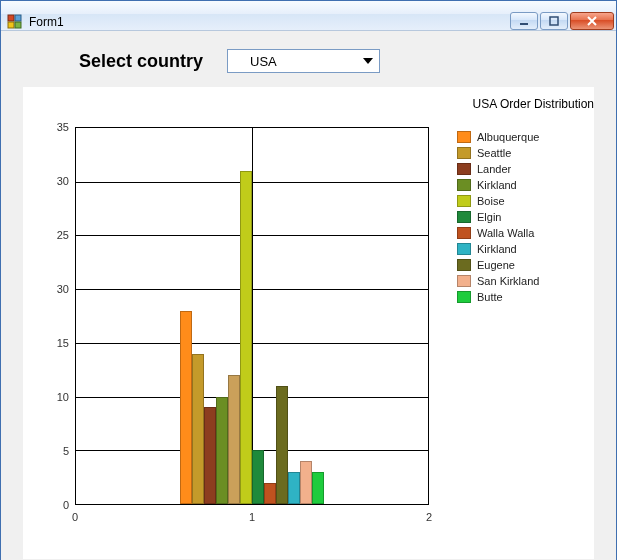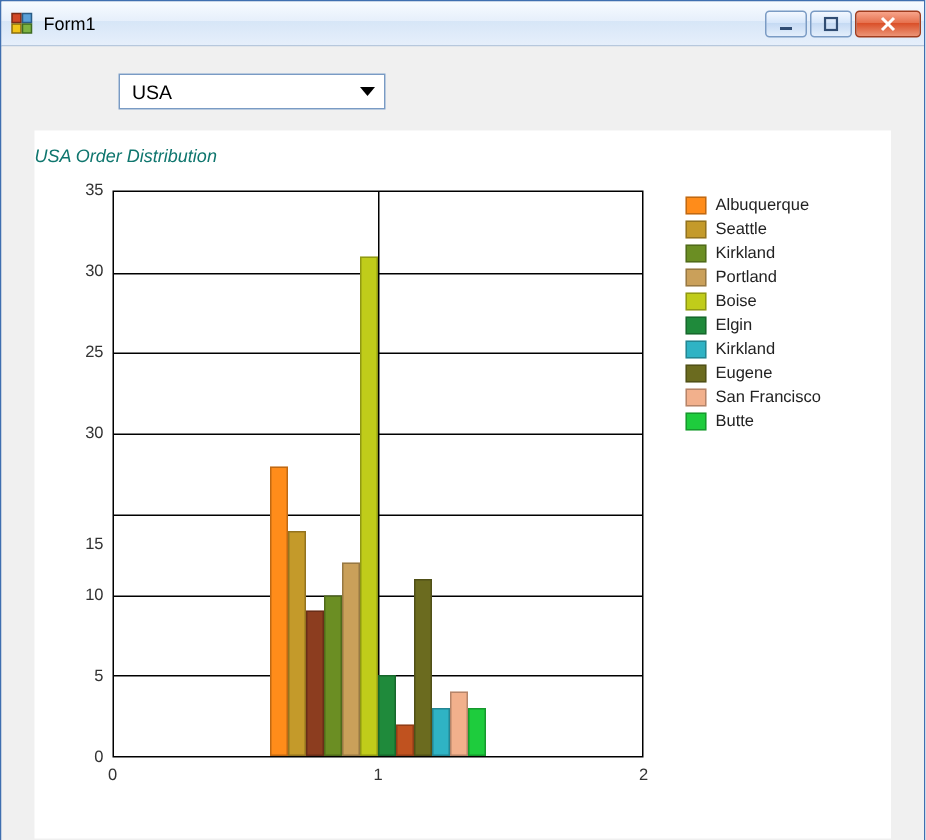--- a/index.html
+++ b/index.html
@@ -5,21 +5,21 @@
   * { box-sizing: border-box; }
   html, body { margin:0; padding:0; }
   body { font-family: "Segoe UI", Tahoma, sans-serif; font-size:12px; background:#fff; width:617px; }
 
   
   .window { width:617px; border:1px solid #3f6fb0; background:#f0f0f0; }
   .titlebar {
     height:30px;
     background: linear-gradient(to bottom, #f7fbff 0%, #e6effb 45%, #d7e6f7 46%, #e6effb 100%);
     border-bottom:1px solid #b7c8dd;
-    display:flex; align-items:center; justify-content:space-between;
+    display:flex; align-items:flex-end; justify-content:space-between;
     padding:0 2px 0 6px;
   }
   .titlebar .left { display:flex; align-items:center; gap:6px; }
   .app-icon { width:16px; height:16px; }
   .title-text { color:#000; }
 
   .win-buttons { display:flex; gap:2px; align-items:center; }
   .win-btn {
     width:28px; height:18px;
     border:1px solid #7a9bc4; border-radius:3px;
@@ -32,29 +32,29 @@
     background: linear-gradient(to bottom,#f7a48b,#e6714e 45%,#d94e27 46%,#ec9476);
     border-color:#a03c1e; color:#fff; font-weight:bold;
   }
   .win-btn svg { display:block; }
 
   
   .client { padding:8px 8px 10px 8px; background:#f0f0f0; }
   .controls-row { display:flex; align-items:center; gap:24px; padding:10px 0 14px 70px; }
   .label { font-size:18px; font-weight:bold; color:#000; }
   .combo {
-    width:178px; height:24px; background:#fff; border:1px solid #7a9bc4;
-    display:flex; align-items:center; justify-content:space-between; padding:0 6px 0 8px;
+    width:153px; height:24px; background:#fff; border:1px solid #7a9bc4;
+    display:flex; align-items:center; justify-content:space-between; padding:0 6px 0 22px;
     font-size:13px;
   }
   .combo .tri { width:0;height:0;border-left:5px solid transparent;border-right:5px solid transparent;border-top:6px solid #000; }
 
   
   .chart-panel { margin: 0 14px 6px 14px; background:#fff; height:472px; position:relative; padding-top:10px; }
-  .chart-title { text-align:left; font-size:12px; color:#0f766e;font-style:italic; }
+  .chart-title { text-align:right; font-size:12px; color:#000000; }
   .chart-body { position:absolute; left:20px; right:10px; top:40px; bottom:30px; display:flex; }
   .plot-wrap { position:relative; flex:0 0 386px; height:100%; }
   .y-labels { position:absolute; left:0; top:0; bottom:24px; width:30px; }
   .y-labels span { position:absolute; right:4px; transform:translateY(-50%); font-size:11px; color:#333; }
   .plot {
     position:absolute; left:32px; right:0; top:0; bottom:24px;
     border:1px solid #000; background:#fff;
   }
   .gridlines, .bars-layer, .vgrid { position:absolute; left:0; top:0; right:0; bottom:0; }
   .gridlines div { position:absolute; left:0; right:0; height:1px; background:#000; }
@@ -99,35 +99,36 @@
       <div class="win-btn close">
         <svg width="12" height="10">
             <path d="M2 1 L10 9 M10 1 L2 9" stroke="#fff" stroke-width="2"></path>
           </svg>
       </div>
     </div>
   </div>
 
   <div class="client">
     <div class="controls-row">
+      <span class="label">Select country</span>
       <div class="combo">
         <span>USA</span>
         <span class="tri"></span>
       </div>
     </div>
 
     <div class="chart-panel">
       <div class="chart-title">USA Order Distribution</div>
       <div class="chart-body">
         <div class="plot-wrap">
           <div class="y-labels" id="y-labels">
               <span style="top: 100%;">0</span>
               <span style="top: 85.7143%;">5</span>
               <span style="top: 71.4286%;">10</span>
-              <span style="top: 57.1429%; margin-top: 20px;">15</span>
+              <span style="top: 57.1429%;">15</span>
               <span style="top: 42.8571%;">30</span>
               <span style="top: 28.5714%; text-align: right;">25</span>
               <span style="top: 14.2857%;">30</span>
               <span style="top: 0%;">35</span>
             </div>
           <div class="plot" id="plot">
             <div class="gridlines" id="hgrid">
                 <div style="top: 85.7143%;"></div>
                 <div style="top: 71.4286%;"></div>
                 <div style="top: 57.1429%;"></div>
@@ -162,46 +163,50 @@
         <div class="legend" id="legend">
             <div class="legend-item">
               <span class="swatch" style="background: rgb(255, 140, 26);"></span>
               <span>Albuquerque</span>
             </div>
             <div class="legend-item">
               <span class="swatch" style="background: rgb(196, 154, 42);"></span>
               <span>Seattle</span>
             </div>
             <div class="legend-item">
+              <span class="swatch" style="background: rgb(140, 61, 31);"></span>
+              <span>Lander</span>
+            </div>
+            <div class="legend-item">
               <span class="swatch" style="background: rgb(107, 142, 35);"></span>
               <span>Kirkland</span>
             </div>
             <div class="legend-item">
-              <span class="swatch" style="background: rgb(202, 160, 90);"></span>
-              <span>Portland</span>
-            </div>
-            <div class="legend-item">
               <span class="swatch" style="background: rgb(192, 204, 26);"></span>
               <span>Boise</span>
             </div>
             <div class="legend-item">
               <span class="swatch" style="background: rgb(31, 138, 59);"></span>
               <span>Elgin</span>
             </div>
             <div class="legend-item">
+              <span class="swatch" style="background: rgb(192, 82, 31);"></span>
+              <span>Walla Walla</span>
+            </div>
+            <div class="legend-item">
               <span class="swatch" style="background: rgb(47, 179, 196);"></span>
               <span>Kirkland</span>
             </div>
             <div class="legend-item">
               <span class="swatch" style="background: rgb(107, 107, 31);"></span>
               <span>Eugene</span>
             </div>
             <div class="legend-item">
               <span class="swatch" style="background: rgb(242, 176, 140);"></span>
-              <span>San Francisco</span>
+              <span>San Kirkland</span>
             </div>
             <div class="legend-item">
               <span class="swatch" style="background: rgb(30, 204, 61);"></span>
               <span>Butte</span>
             </div>
           </div>
       </div>
     </div>
   </div>
 </div>

